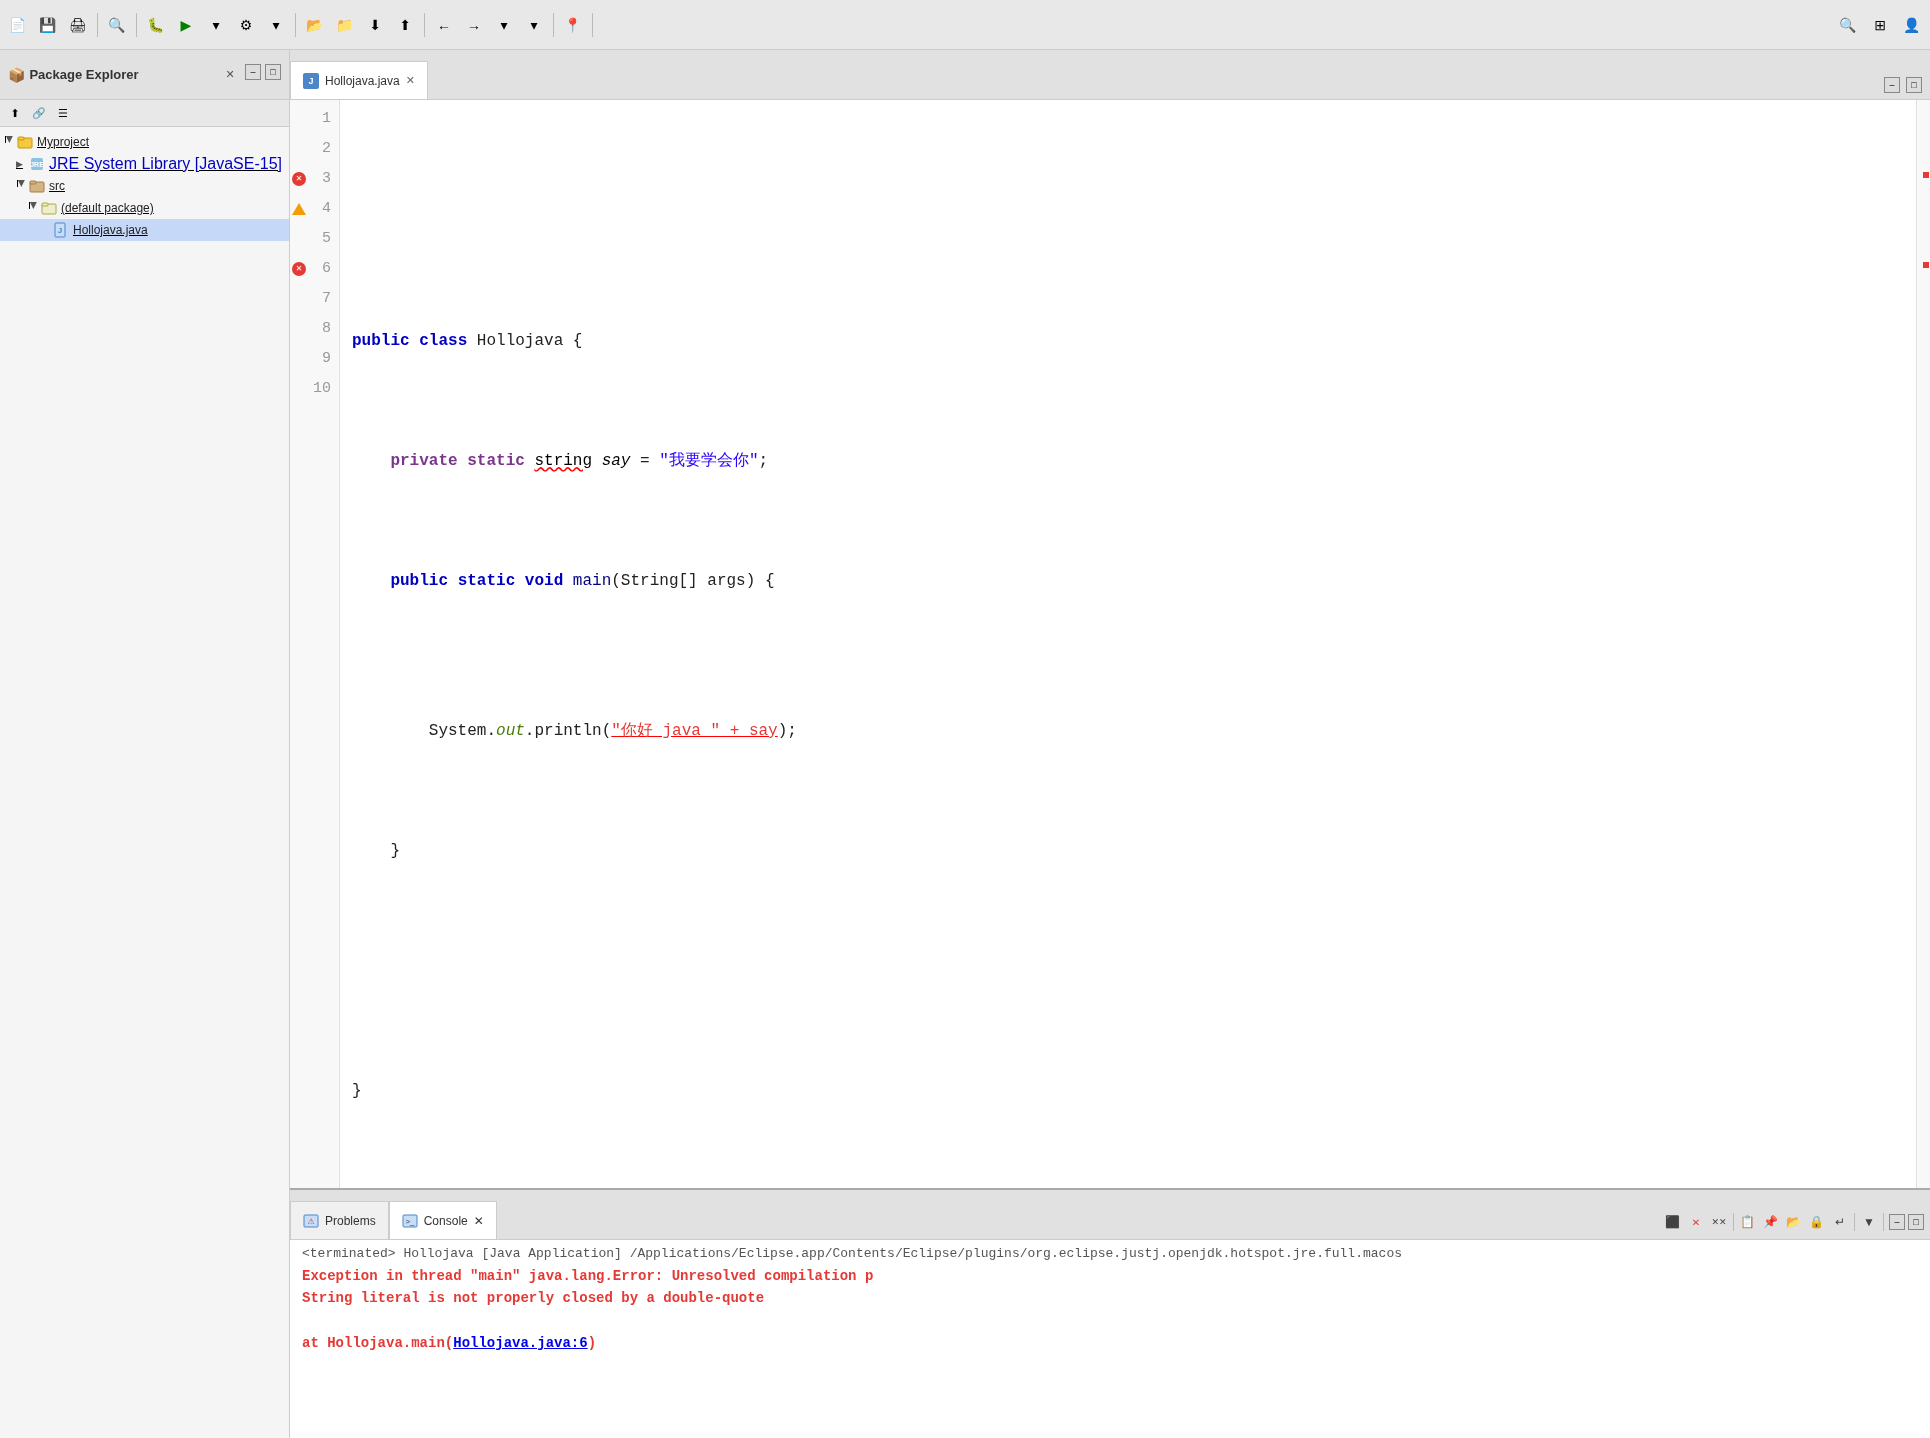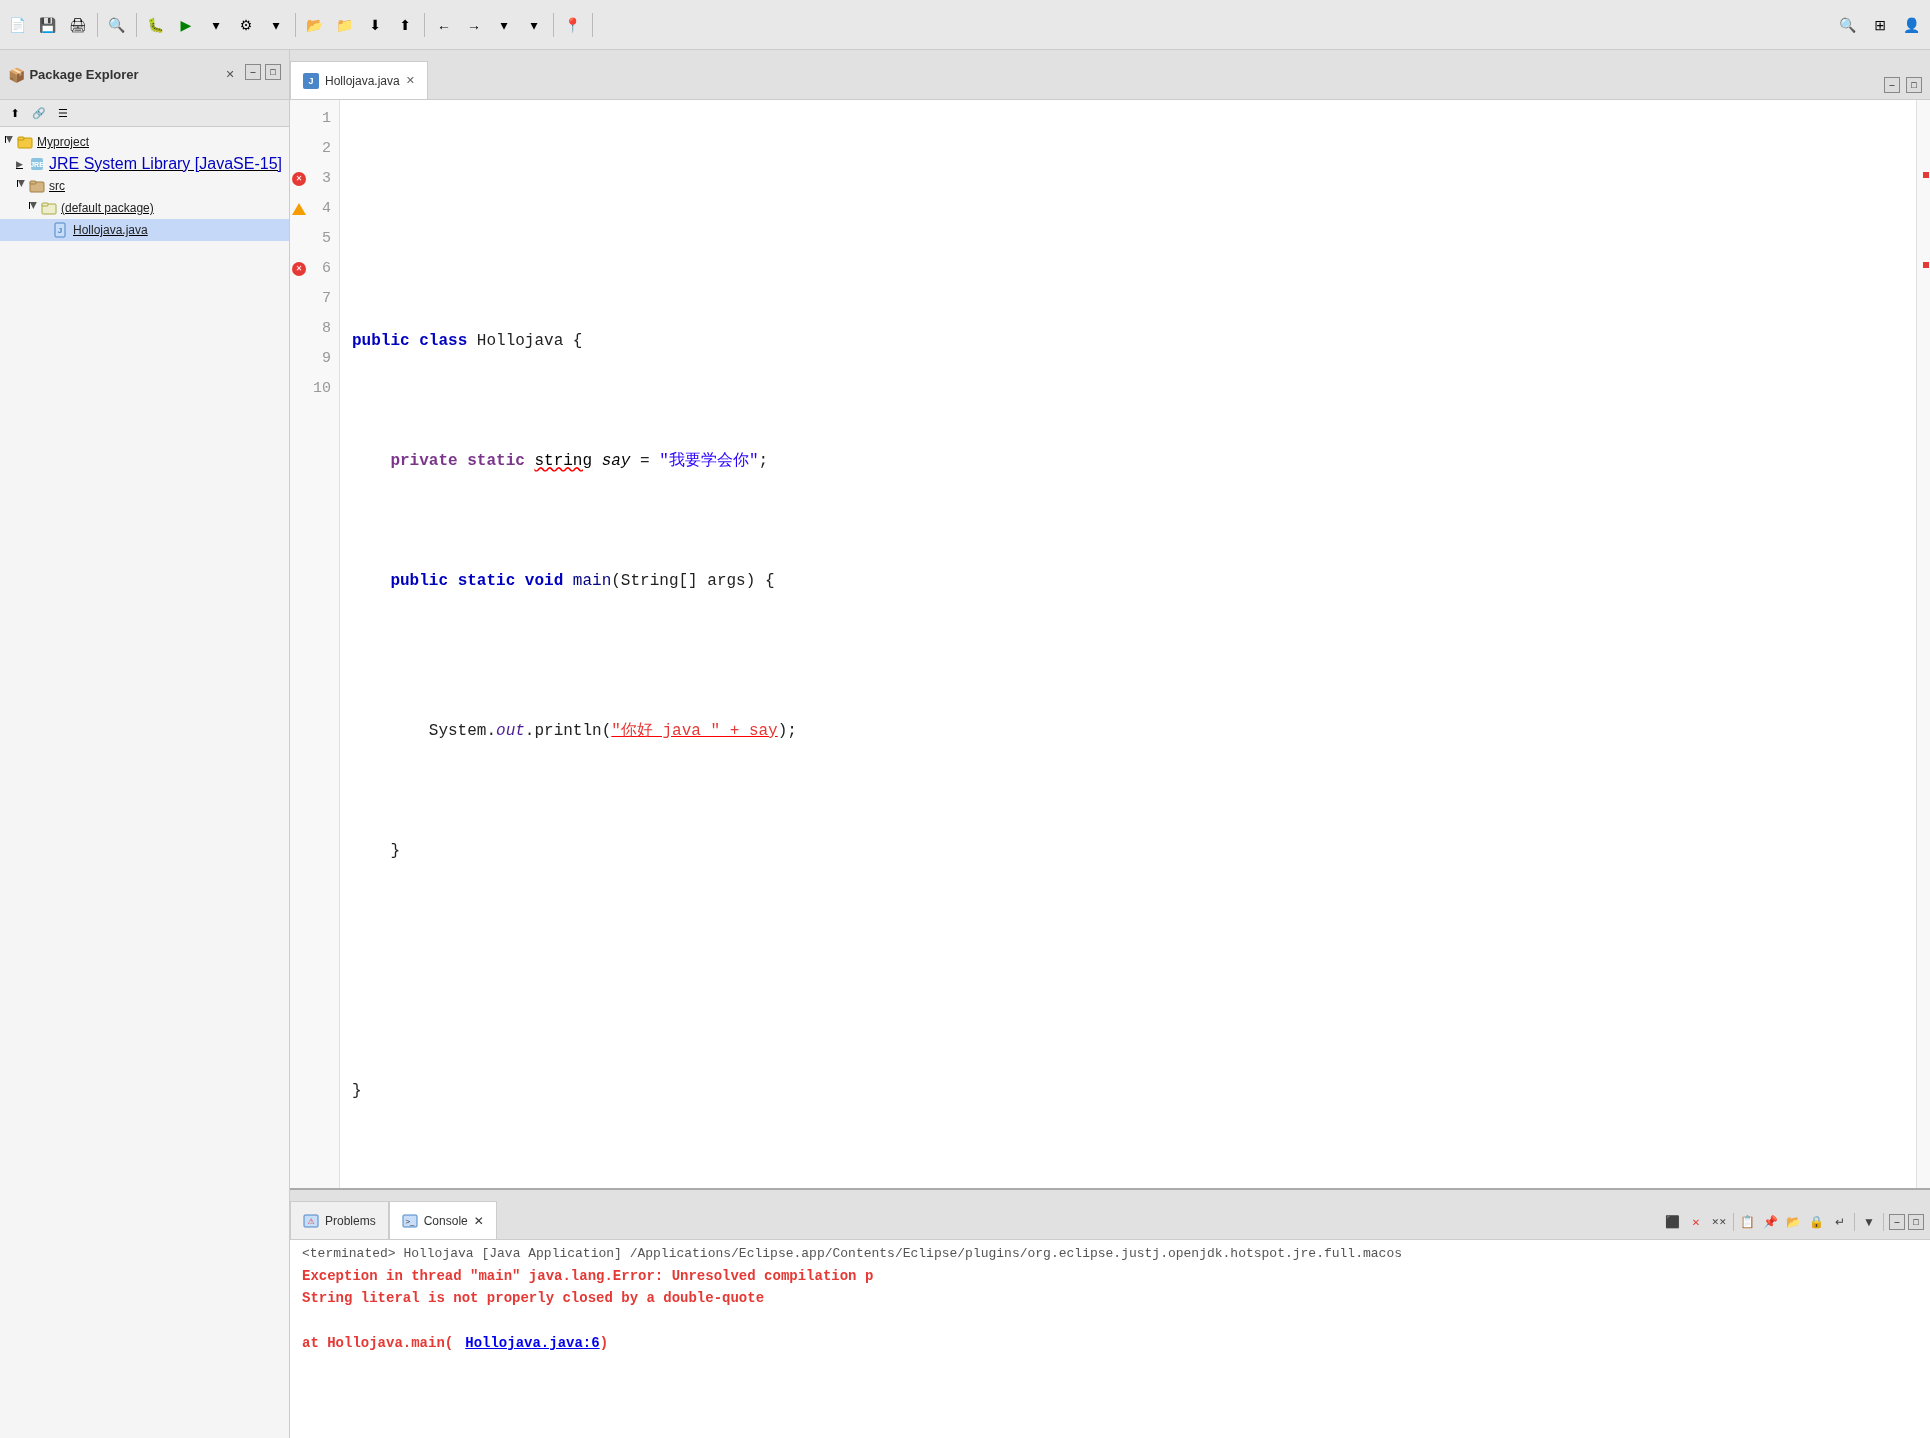--- a/index.html
+++ b/index.html
@@ -352,21 +352,20 @@
     }
     .console-error {
       color: #e53935;
       font-weight: bold;
       line-height: 1.6;
     }
     .console-link {
       color: #0000ee;
       text-decoration: underline;
       cursor: pointer;
-      margin-left: 12px;
     }
 
     
     .win-btn {
       width: 16px;
       height: 16px;
       border: 1px solid #888;
       background: #ddd;
       cursor: pointer;
       display: inline-flex;
@@ -582,21 +581,21 @@
         <div class="code-line">
           <span class="normal">&nbsp;&nbsp;&nbsp;&nbsp;</span><span class="kw">private </span><span class="kw">static </span><span class="underline">string</span><span class="normal"> </span><span class="field-italic">say</span><span class="normal"> = </span><span class="str">"我要学会你"</span><span class="normal">;</span>
         </div>
         
         <div class="code-line">
           <span class="normal">&nbsp;&nbsp;&nbsp;&nbsp;</span><span class="kw2">public </span><span class="kw2">static </span><span class="kw2">void </span><span class="method">main</span><span class="normal">(String[] args) {</span>
         </div>
         
         
         <div class="code-line">
-          <span class="normal">&nbsp;&nbsp;&nbsp;&nbsp;&nbsp;&nbsp;&nbsp;&nbsp;System.</span><span class="field-italic" style="color:#4c1d95">out</span><span class="normal">.println(</span><span class="err-underline" style="color:#e53935">"你好 java " + say</span><span class="normal">);</span>
+          <span class="normal">&nbsp;&nbsp;&nbsp;&nbsp;&nbsp;&nbsp;&nbsp;&nbsp;System.</span><span class="field-italic" style="color:#4d7c0f">out</span><span class="normal">.println(</span><span class="err-underline" style="color:#e53935">"你好 java " + say</span><span class="normal">);</span>
         </div>
         
         <div class="code-line">
           <span class="normal">&nbsp;&nbsp;&nbsp;&nbsp;}</span>
         </div>
         
         <div class="code-line"><span>&nbsp;</span></div>
         
         <div class="code-line">
           <span class="normal">}</span>

